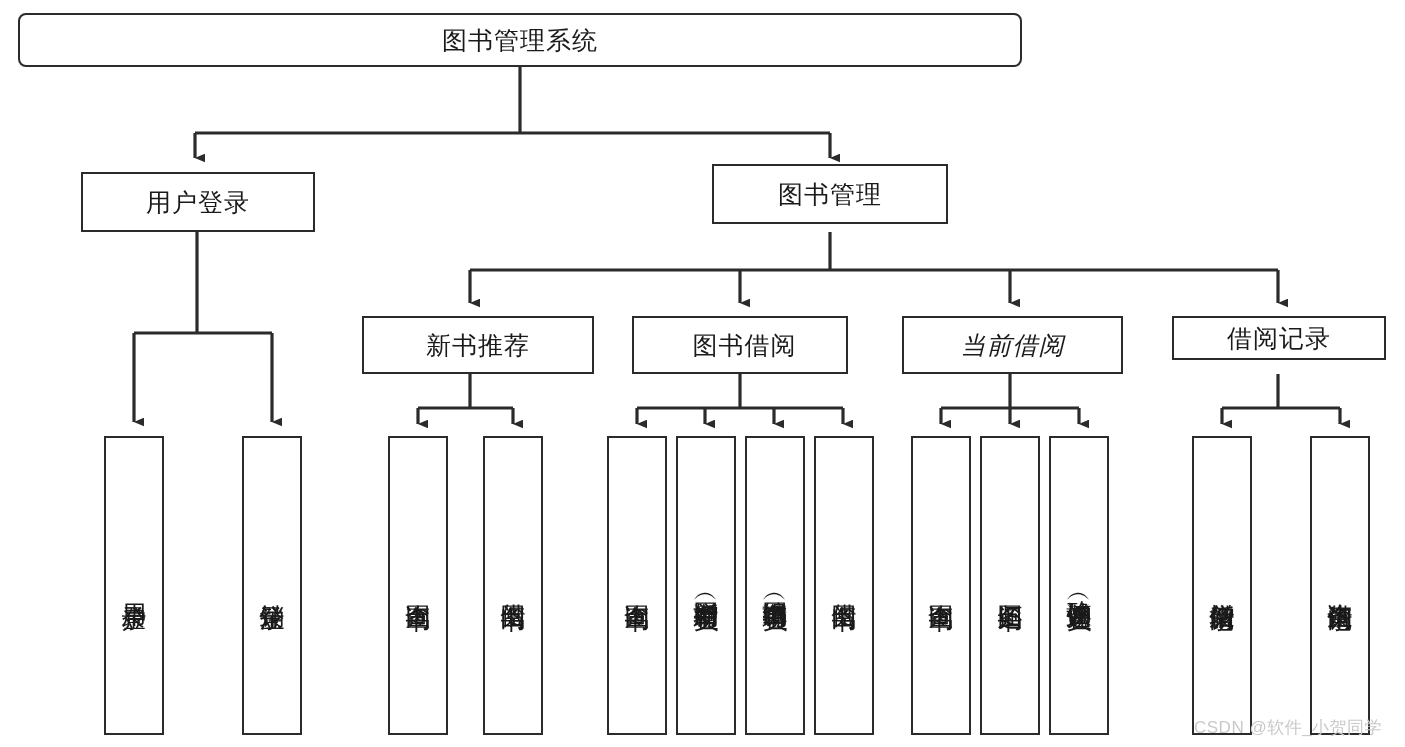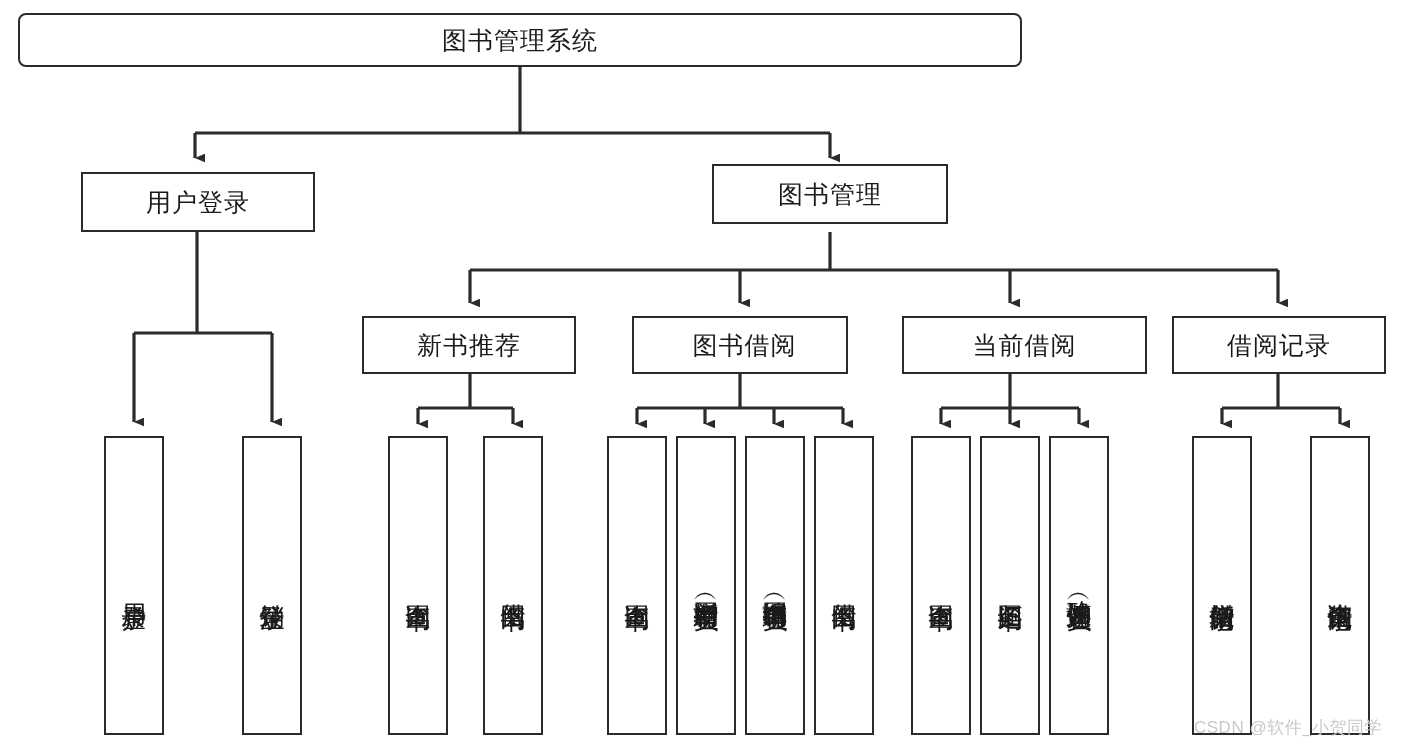--- a/index.html
+++ b/index.html
@@ -126,33 +126,33 @@
   </div>
 
   <div class="node horiz" style="left:81px; top:172px; width:234px; height:60px;">
     <span>用户登录</span>
   </div>
 
   <div class="node horiz" style="left:712px; top:164px; width:236px; height:60px;">
     <span>图书管理</span>
   </div>
 
-  <div class="node horiz" style="left:362px; top:316px; width:214px; height:58px;">
+  <div class="node horiz" style="left:362px; top:316px; width:232px; height:58px;">
     <span>新书推荐</span>
   </div>
 
   <div class="node horiz" style="left:632px; top:316px; width:216px; height:58px;padding-left:9px;">
     <span>图书借阅</span>
   </div>
 
-  <div class="node horiz" style="left:902px; top:316px; width:245px; height:58px;">
+  <div class="node horiz" style="left:902px; top:316px; width:221px; height:58px;font-style:italic;">
     <span>当前借阅</span>
   </div>
 
-  <div class="node horiz" style="left:1172px; top:316px; width:214px; height:58px;">
+  <div class="node horiz" style="left:1172px; top:316px; width:214px; height:44px;">
     <span>借阅记录</span>
   </div>
 
   <div class="node vert" style="left:104px; top:436px; width:60px; height:299px;">
     <span class="vtext">用户登录</span>
   </div>
 
   <div class="node vert" style="left:242px; top:436px; width:60px; height:299px;">
     <span class="vtext">注销登录</span>
   </div>

